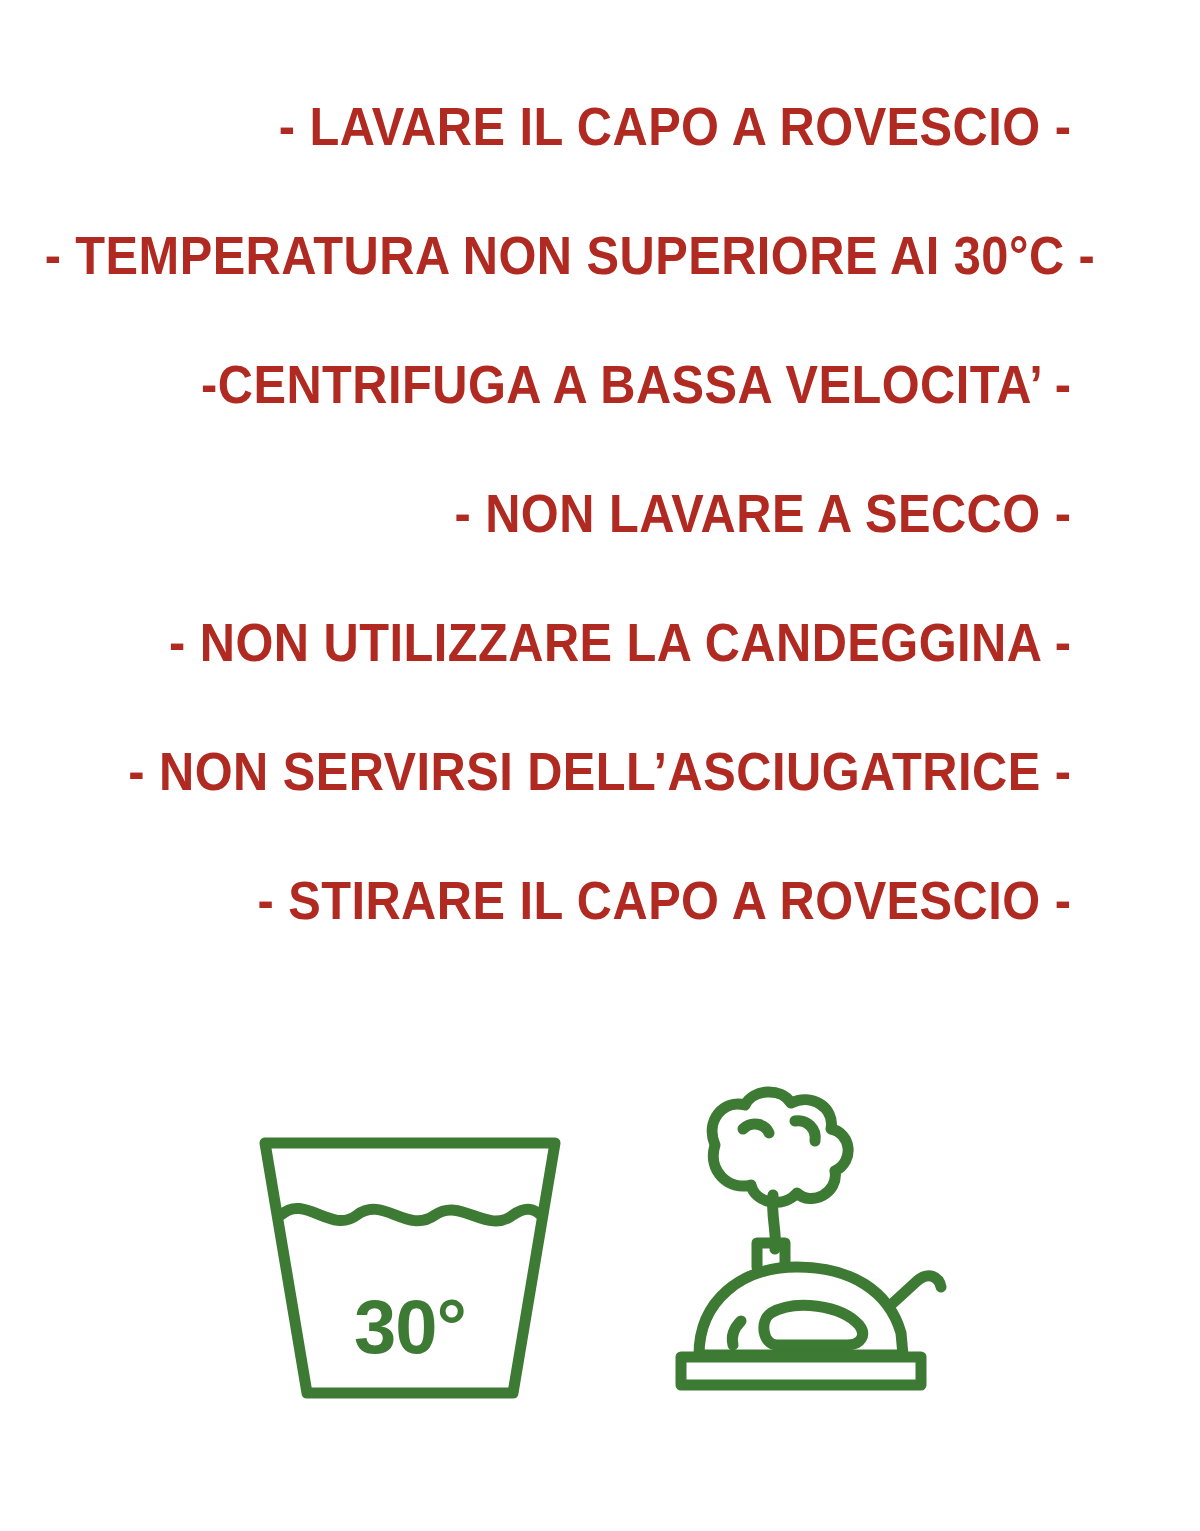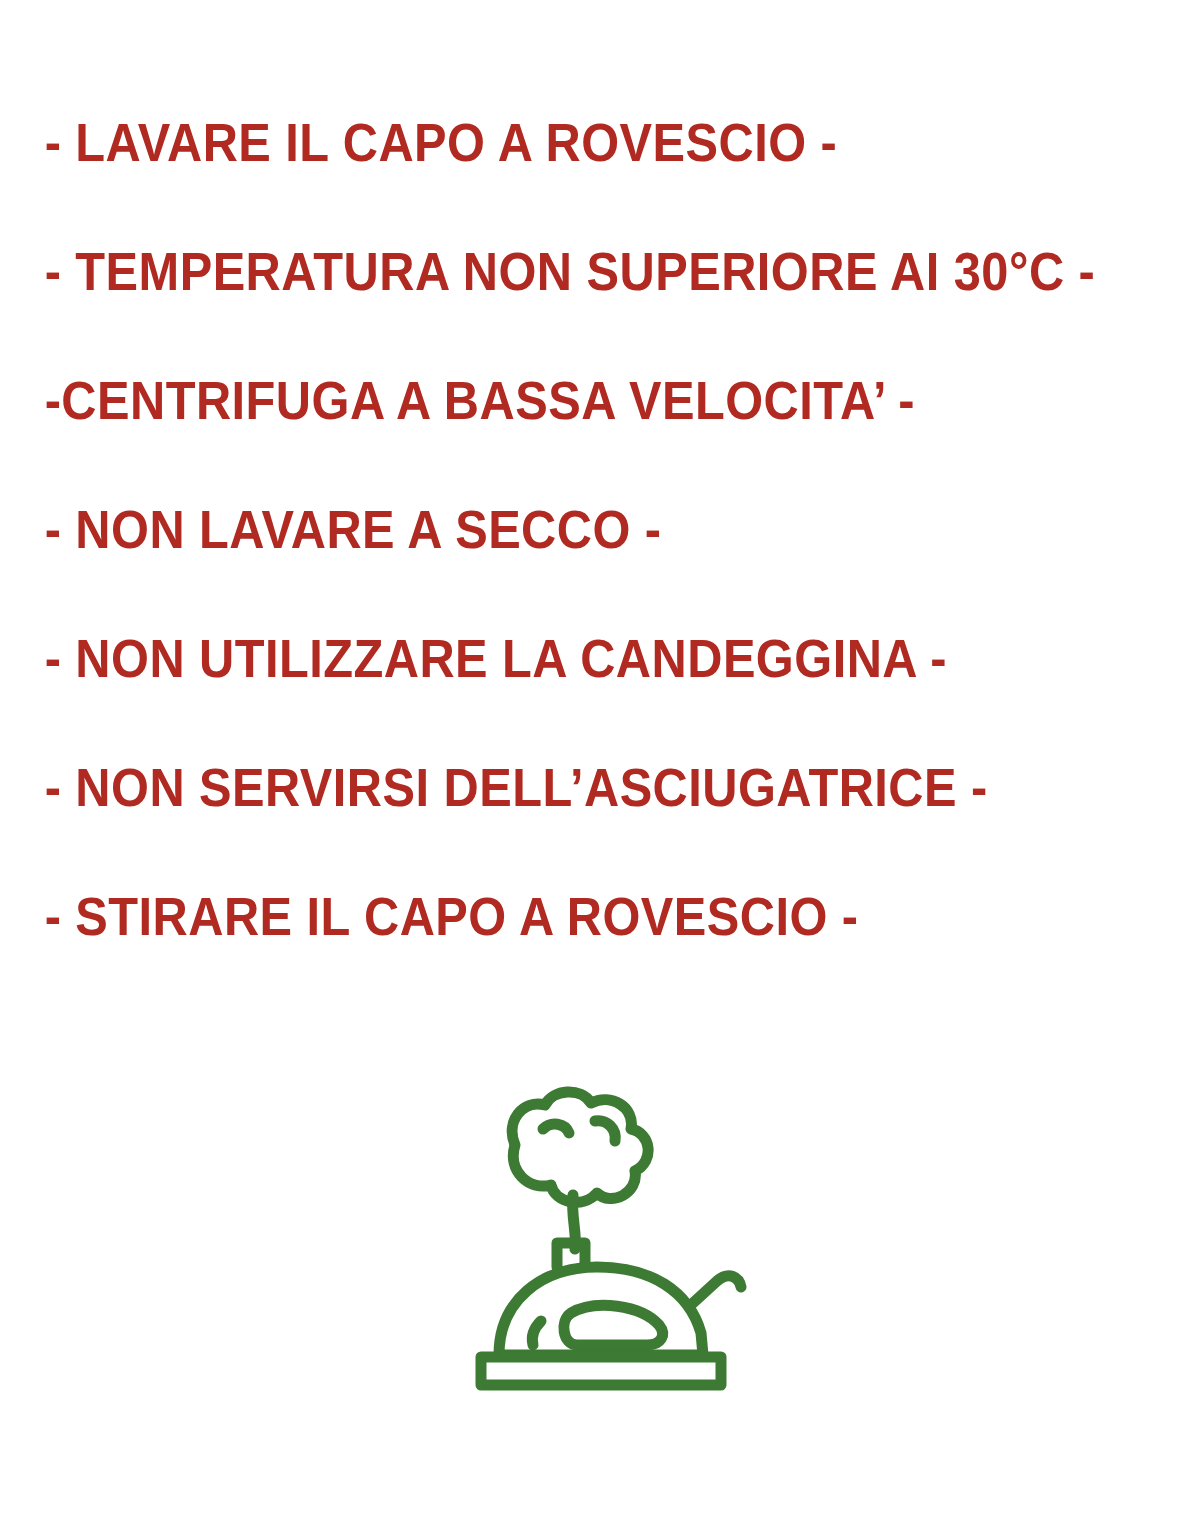--- a/index.html
+++ b/index.html
@@ -15,24 +15,24 @@
   }
   .page {
     position: relative;
     width: 1200px;
     height: 1531px;
     background: #ffffff;
     box-sizing: border-box;
   }
   .instructions {
     position: absolute;
-    top: 116px;
+    top: 100px;
     left: 0;
     width: 1116px;
-    text-align: left;
+    text-align: right;
   }
   .instr-line {
     color: #b02a22;
     font-family: "Liberation Sans Narrow", "Liberation Sans", sans-serif;
     font-weight: bold;
     font-size: 53px;
     line-height: 1.0;
     letter-spacing: 0.5px;
     margin: 0 0 76px 0;
     white-space: nowrap;
@@ -87,20 +87,29 @@
     <div class="instr-line">- TEMPERATURA NON SUPERIORE AI 30°C -</div>
     <div class="instr-line">-CENTRIFUGA A BASSA VELOCITA’ -</div>
     <div class="instr-line">- NON LAVARE A SECCO -</div>
     <div class="instr-line">- NON UTILIZZARE LA CANDEGGINA -</div>
     <div class="instr-line">- NON SERVIRSI DELL’ASCIUGATRICE -</div>
     <div class="instr-line">- STIRARE IL CAPO A ROVESCIO -</div>
   </div>
 
   <div class="symbols">
 
+    <div class="symbol wash-symbol">
+      <svg viewBox="0 0 330 300" width="330" height="300">
+        <g fill="none" stroke="#3d7a33" stroke-width="11" stroke-linecap="round" stroke-linejoin="round">
+          <path d="M20 28 L310 28 L268 278 L62 278 Z"></path>
+          <path d="M36 100 C 60 78, 86 120, 112 100 C 138 80, 162 120, 190 100 C 216 82, 242 120, 268 100 C 282 90, 290 95, 296 100"></path>
+        </g>
+      </svg>
+      <div class="wash-temp">30°</div>
+    </div>
 
     <div class="symbol iron-symbol">
       <svg viewBox="0 0 310 330" width="310" height="330">
         <g fill="none" stroke="#3d7a33" stroke-width="11" stroke-linecap="round" stroke-linejoin="round">
 
           <path d="M70 60 C 60 36, 78 14, 100 20 C 108 4, 136 2, 146 18 C 166 8, 190 22, 186 44 C 206 48, 210 76, 190 86 C 194 108, 166 122, 152 108 C 138 124, 110 118, 106 100 C 84 106, 62 86, 70 60 Z"></path>
 
           <path d="M98 44 C 106 36, 120 38, 124 48"></path>
           <path d="M150 36 C 162 34, 172 44, 170 56"></path>
 

